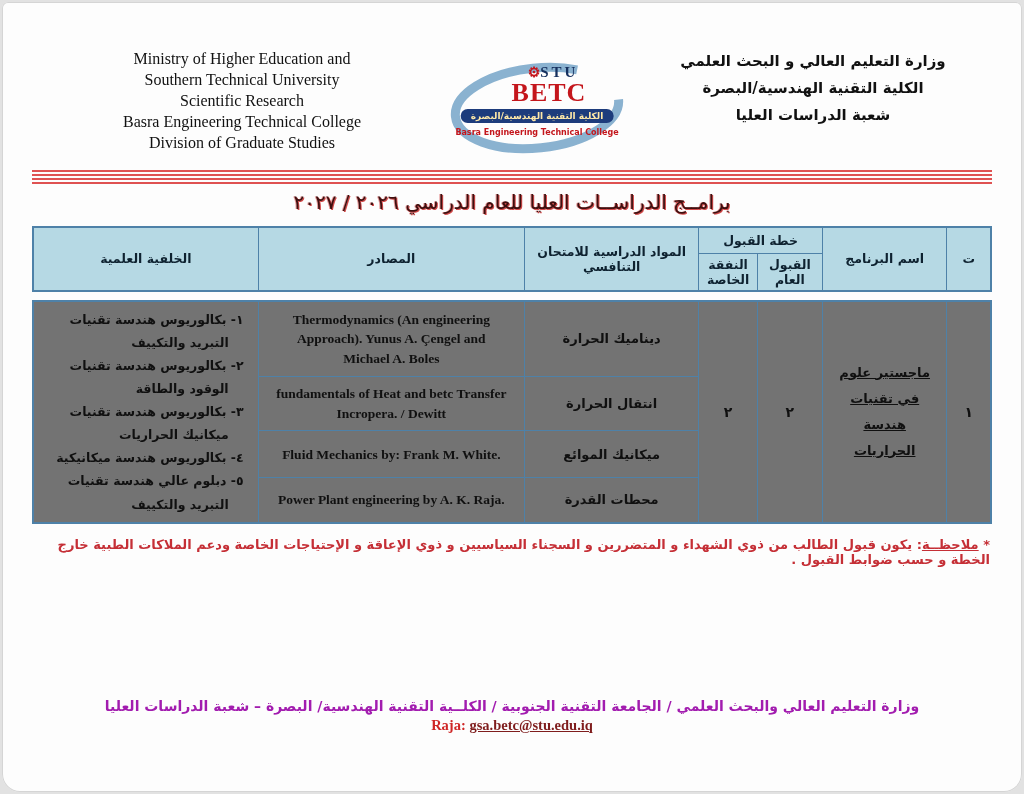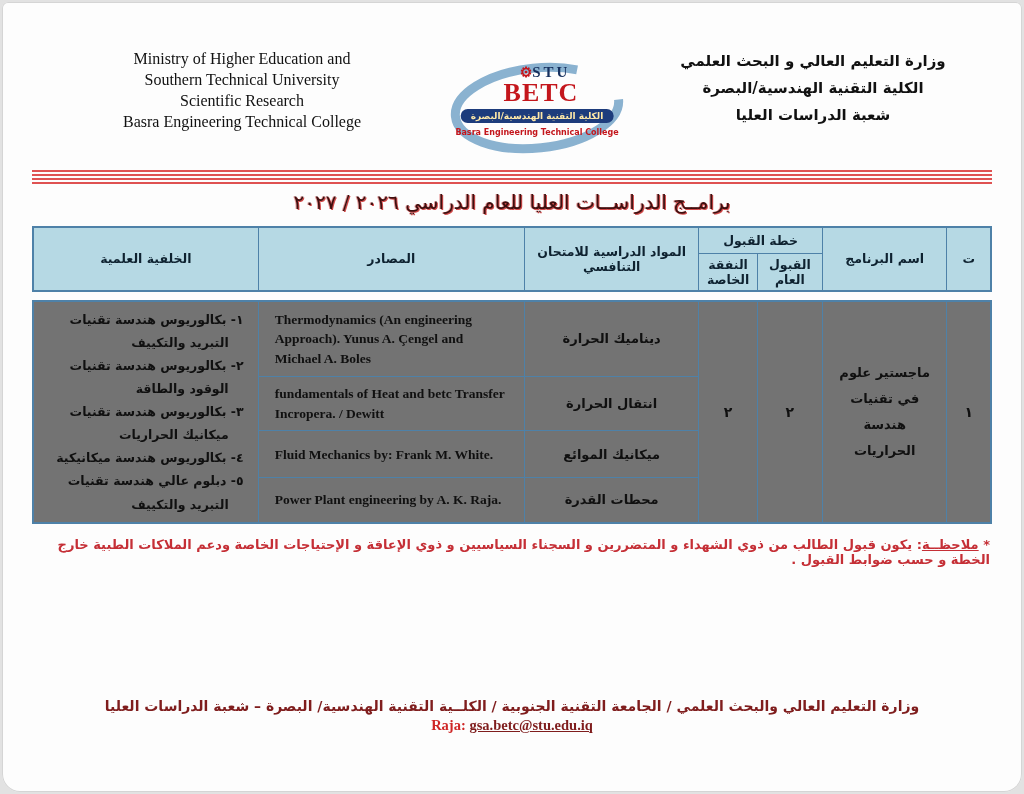--- a/index.html
+++ b/index.html
@@ -8,66 +8,67 @@
     position:relative; width:1020px; height:790px; margin:2px auto; background:#fdfdfd;
     border-radius:6px 6px 18px 18px; overflow:hidden; box-shadow:0 0 0 1px #d5d5d5 inset;
   }
   
   .letterhead{ display:flex; align-items:flex-start; padding:46px 28px 0 40px; }
   .en-block{ width:400px; text-align:center; font-family:"Liberation Serif",serif; font-weight:normal; font-size:16px; line-height:21px; color:#111; }
   .ar-block{ flex:1; text-align:center; direction:rtl; font-weight:bold; font-size:15px; line-height:27px; color:#111; }
   
   .logo{ position:relative; width:190px; height:104px; margin-top:4px; flex:0 0 190px; }
   .logo svg{ position:absolute; left:8px; top:2px; }
-  .logo .stu-row{ position:absolute; top:12px; left:8px; width:100%; text-align:center; font-family:"Liberation Serif",serif; font-weight:bold; font-size:15px; color:#16305e; letter-spacing:3px;}
+  .logo .stu-row{ position:absolute; top:12px; left:16px; width:100%; text-align:center; font-family:"Liberation Serif",serif; font-weight:bold; font-size:15px; color:#16305e; letter-spacing:3px;}
   .logo .gear{ color:#c4161c; font-size:14px; letter-spacing:0; }
-  .logo .betc{ position:absolute; top:26px; left:4px; width:100%; text-align:center; font-family:"Liberation Serif",serif; font-weight:bold; font-size:26px; color:#c4161c; letter-spacing:1px; }
+  .logo .betc{ position:absolute; top:26px; left:12px; width:100%; text-align:center; font-family:"Liberation Serif",serif; font-weight:bold; font-size:26px; color:#c4161c; letter-spacing:1px; }
   .logo .pill{ position:absolute; top:57px; left:50%; transform:translateX(-50%); background:#1d3c7c; color:#ffe9a8; direction:rtl; font-size:9px; font-weight:bold; padding:2px 10px; border-radius:10px; white-space:nowrap; }
   .logo .betc-en{ position:absolute; top:76px; left:0; width:100%; text-align:center; font-size:8px; font-weight:bold; color:#c4161c; }
   
   .sep{ margin:14px 30px 0 30px; }
   .sep .bar{ height:2px; background:#df5252; margin-bottom:2px; }
   
   .doc-title{ margin-top:6px; text-align:center; direction:rtl; font-size:20px; font-weight:normal; color:#3d1010;
     text-shadow:1px 1px 0 #d24848, -1px 0 0 rgba(210,70,70,.55); }
   
   .tbl-wrap{ margin:12px 30px 0 30px; }
   table{ width:100%; border-collapse:collapse; table-layout:fixed; direction:rtl; }
   table.head-tbl{ border:2.5px solid #4e81a8; }
   table.body-tbl{ border:2.5px solid #4e81a8; margin-top:8px; }
   th,td{ border:1.5px solid #4e81a8; vertical-align:middle; }
   th{ background:#b6d9e4; color:#0e2230; font-size:12.5px; font-weight:bold; text-align:center; padding:3px 2px; }
   .head-tbl tr.r1 th{ height:26px; }
   .head-tbl tr.r2 th{ height:34px; }
   td{ background:#737373; color:#101010; text-align:center; font-weight:bold; font-size:13px; padding:2px 4px; }
   td.num{ font-size:14px; }
-  td.program{ line-height:2; font-size:13px; padding:4px 14px; }
-  td.src{ direction:ltr; text-align:left; font-family:"Liberation Serif",serif; font-size:13.5px; line-height:1.45; padding:4px 16px; }
+  td.program{ line-height:2; font-size:13px; padding:4px 14px;text-decoration:underline; }
+  td.src{ direction:ltr; text-align:center; font-family:"Liberation Serif",serif; font-size:13.5px; line-height:1.45; padding:4px 16px; }
   td.bg-cell{ padding:6px 14px; }
   .bg-item{ direction:rtl; text-align:right; font-size:12.5px; line-height:1.85; padding-right:1.2em; text-indent:-1.2em; }
   
   .note{ margin:13px 32px 0 32px; direction:rtl; text-align:right; font-size:13px; font-weight:bold; color:#c52f36; }
   .note .lbl{ text-decoration:underline; }
   
   .footer{ position:absolute; bottom:58px; left:0; width:100%; text-align:center; }
-  .footer .f-line{ direction:rtl; color:#7f1d1d; font-weight:bold; font-size:14px; }
+  .footer .f-line{ direction:rtl; color:#a21caf; font-weight:bold; font-size:14px; }
   .footer .f-email{ margin-top:3px; font-family:"Liberation Serif",serif; font-weight:bold; font-size:14.5px; color:#cf2626; }
   .footer .f-email a{ color:#7f1d1d; text-decoration:underline; cursor:pointer; }
 </style>
 </head>
 <body>
 
 <div class="page">
 
   <div class="letterhead">
     <div class="en-block">
       <div>Ministry of Higher Education and</div>
       <div>Southern Technical University</div>
       <div>Scientific Research</div>
       <div>Basra Engineering Technical College</div>
+      <div>Division of Graduate Studies</div>
     </div>
 
     <div class="logo">
       <svg width="174" height="100" viewBox="0 0 174 100">
         <ellipse cx="87" cy="54" rx="82" ry="40" fill="none" stroke="#8ab2d0" stroke-width="9" stroke-dasharray="340 70" transform="rotate(-6 87 54)"></ellipse>
       </svg>
       <div class="stu-row"><span class="gear">⚙</span><span>STU</span></div>
       <div class="betc">BETC</div>
       <div class="pill">الكلية التقنية الهندسية/البصرة</div>
       <div class="betc-en">Basra Engineering Technical College</div>

